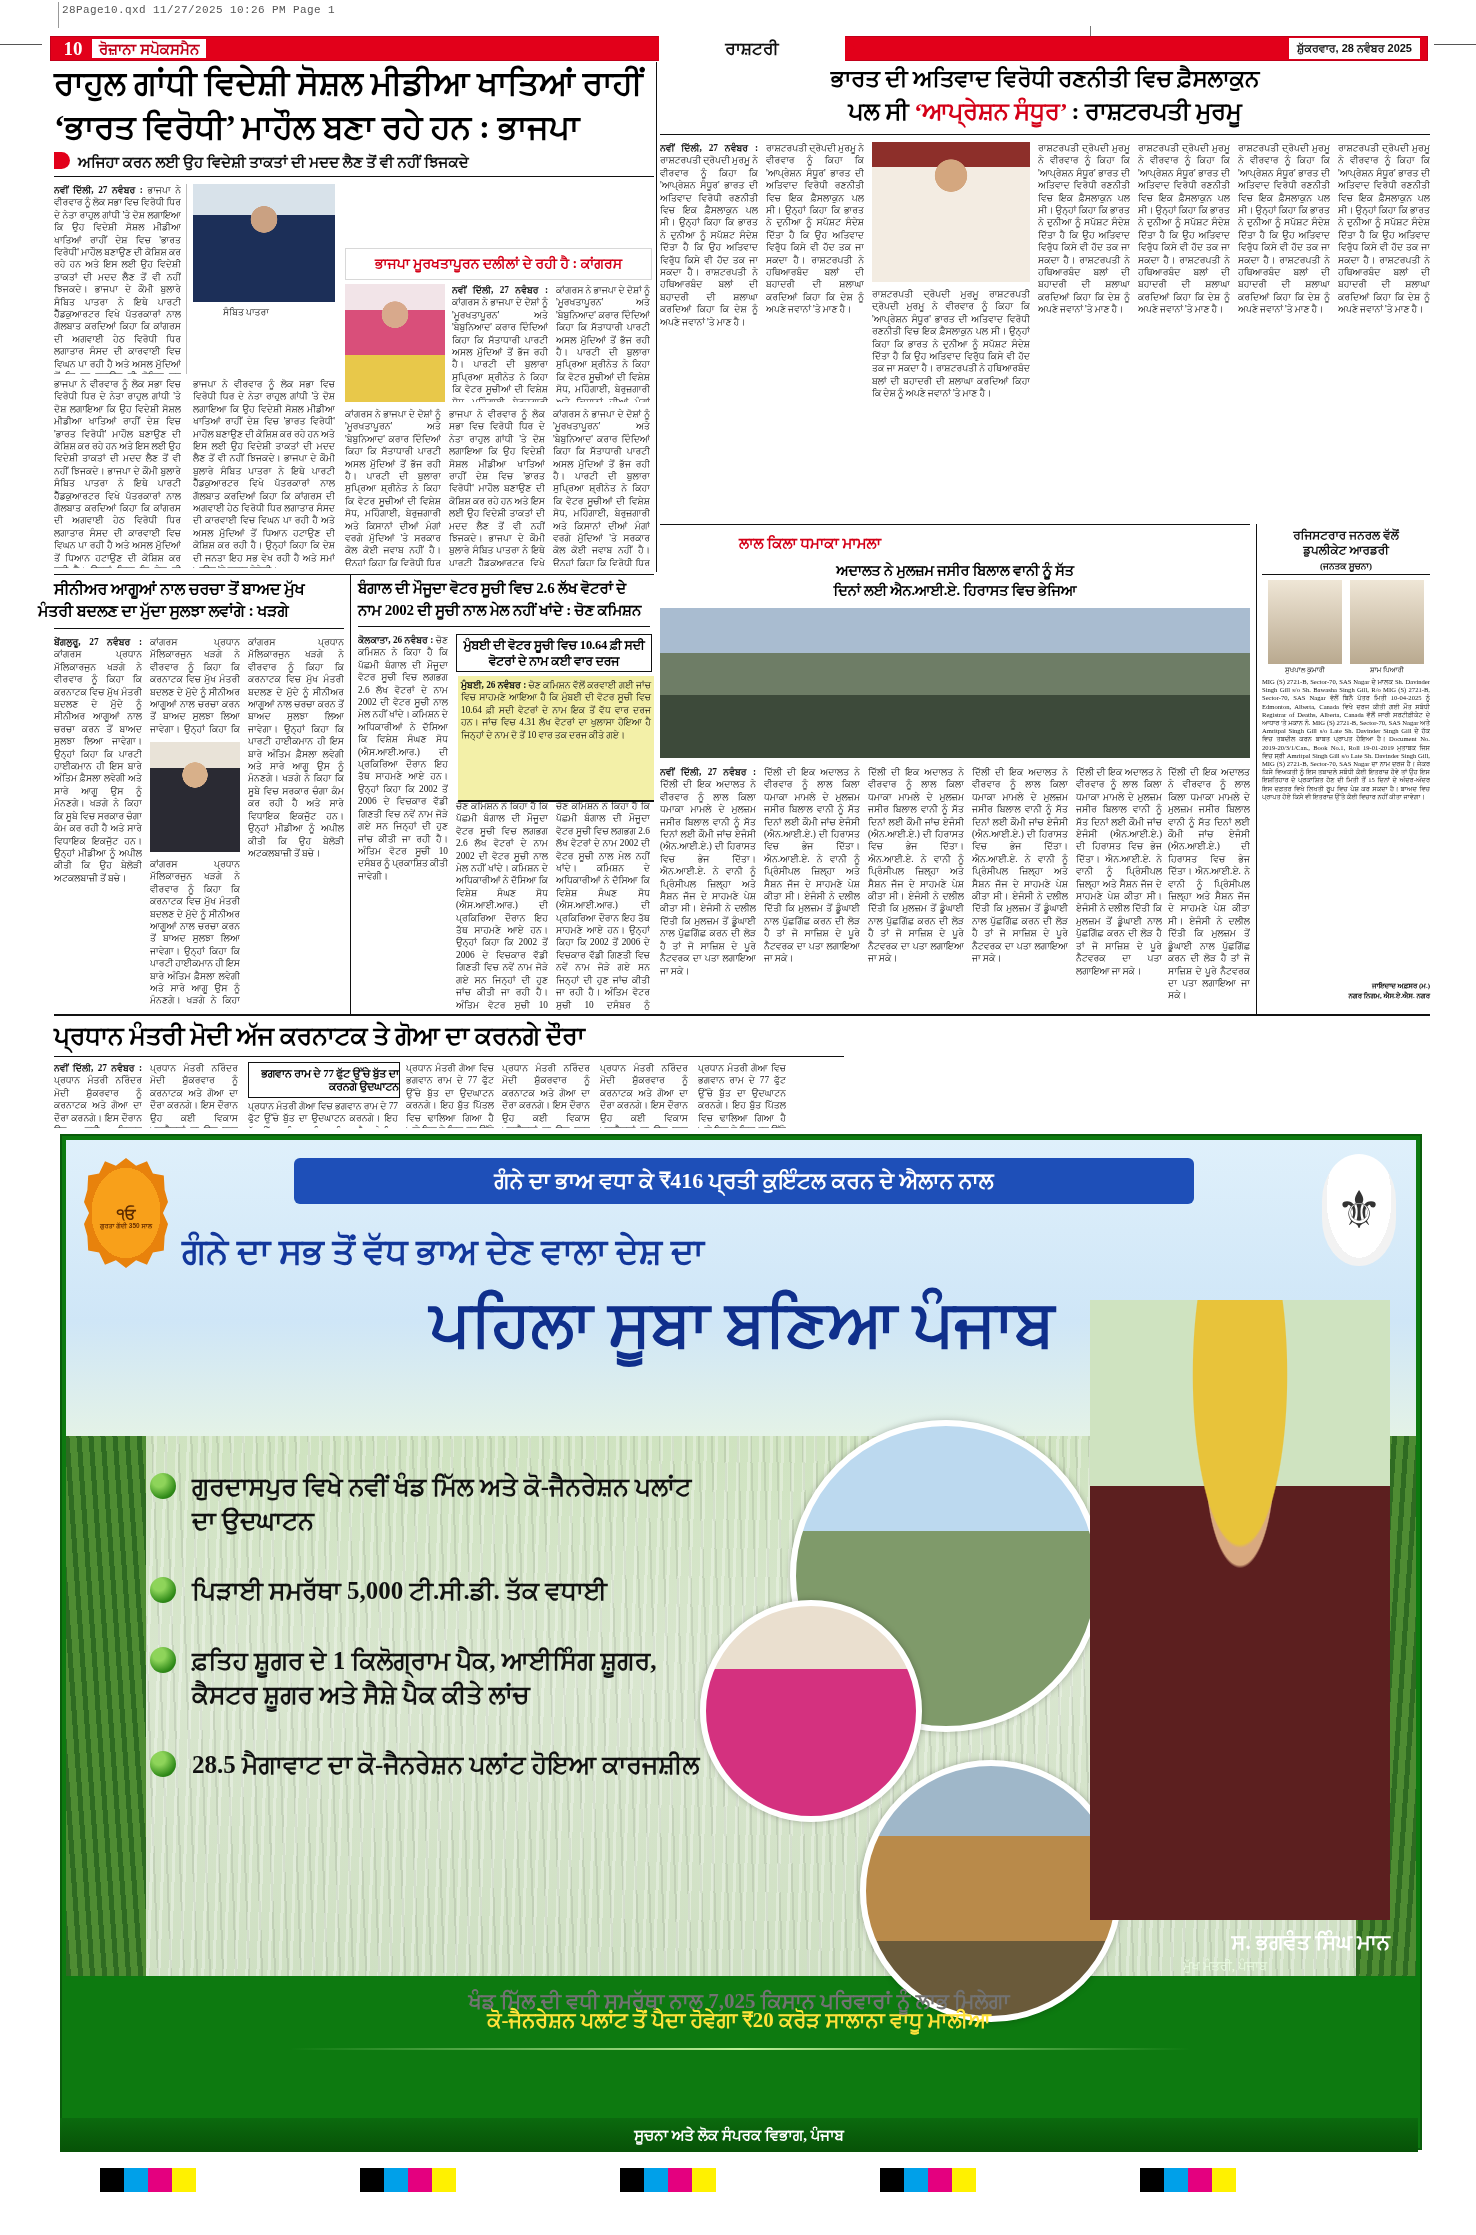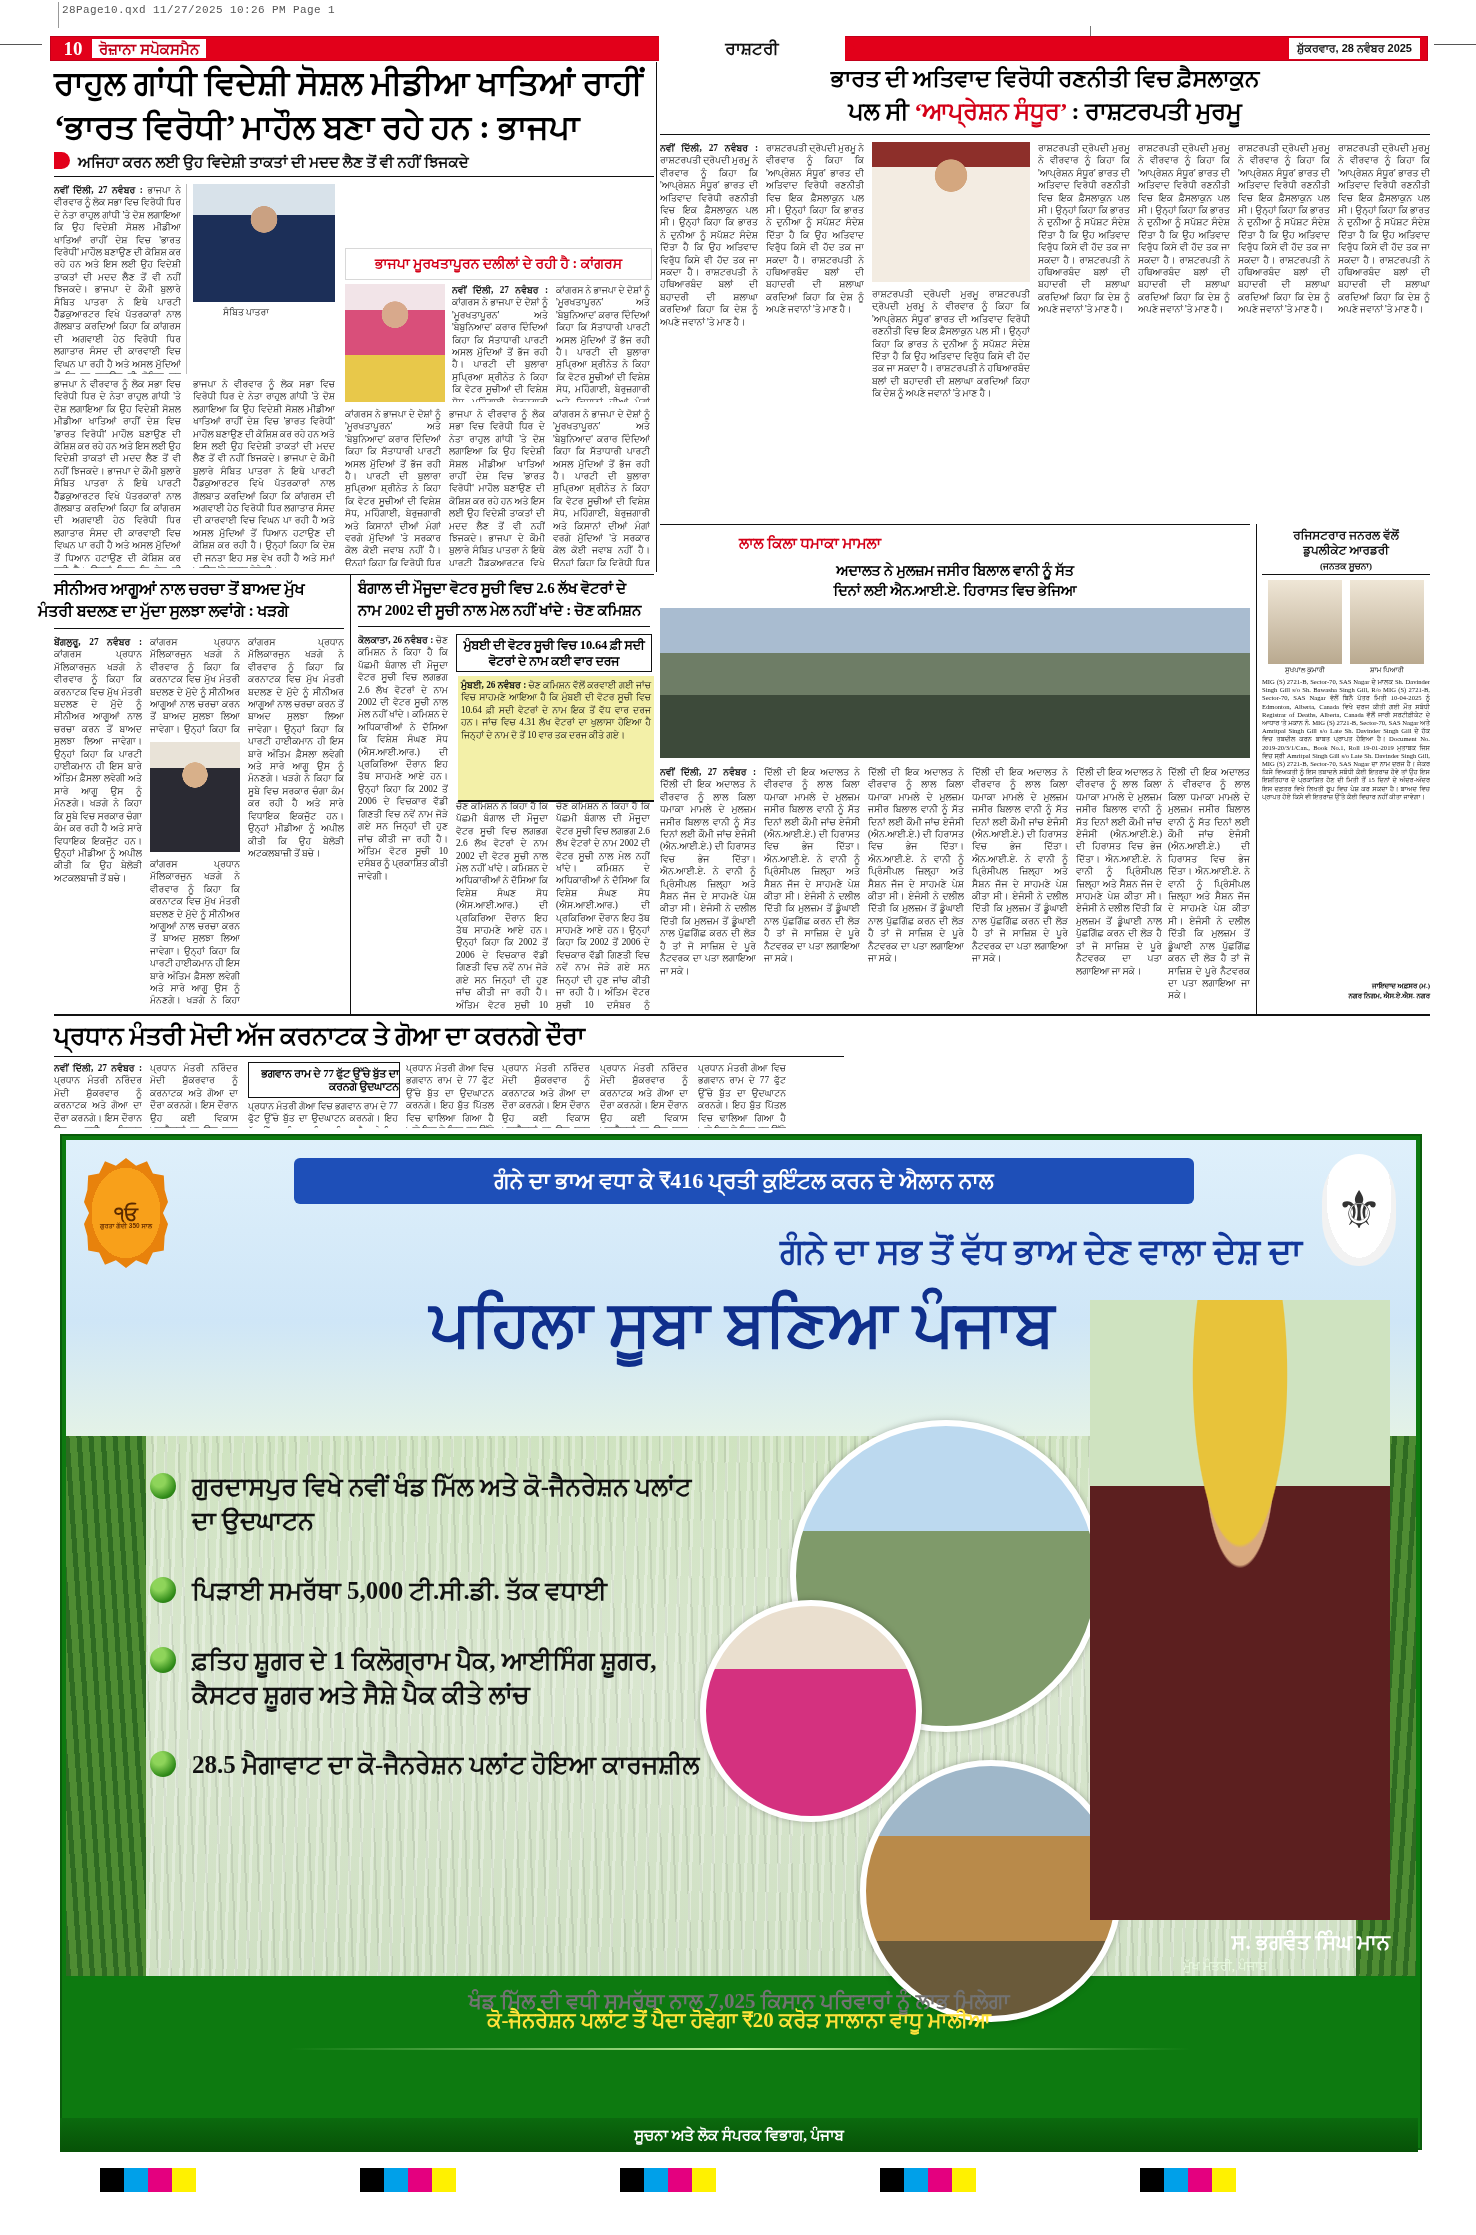--- a/index.html
+++ b/index.html
@@ -96,30 +96,30 @@
   .ad-right-cane{position:absolute;right:4px;top:300px;width:60px;bottom:172px;
             background:
               repeating-linear-gradient(94deg,#2f6b22 0 5px,#4f8c33 5px 12px),
               linear-gradient(#3f7a28,#2c5c1e);}
 
   .ad-topbar{position:absolute;left:232px;top:22px;width:900px;height:46px;background:#1e4fb8;
              border-radius:6px;display:flex;align-items:center;justify-content:center;}
   .ad-topbar span{color:#fff;font-weight:bold;font-size:22px;font-family:"Liberation Serif",serif;
                   white-space:nowrap;}
 
-  .ad-l2{position:absolute;left:120px;top:96px;width:1120px;text-align:right;color:#12379c;
+  .ad-l2{position:absolute;left:120px;top:96px;width:1120px;text-align:left;color:#12379c;
          font-weight:bold;font-size:35px;font-family:"Liberation Serif",serif;}
   .ad-l3{position:absolute;left:120px;top:152px;width:1120px;text-align:center;color:#0f2f8c;
          font-weight:bold;font-size:64px;line-height:72px;font-family:"Liberation Serif",serif;}
 
   .ad-seal{position:absolute;left:22px;top:22px;width:84px;height:110px;
            background:radial-gradient(ellipse at 50% 50%,#f8a01a 0 58%,#e8820c 58% 100%);
            clip-path:polygon(50% 0,62% 7%,75% 3%,82% 14%,95% 16%,96% 29%,100% 40%,94% 50%,100% 60%,96% 71%,95% 84%,82% 86%,75% 97%,62% 93%,50% 100%,38% 93%,25% 97%,18% 86%,5% 84%,4% 71%,0 60%,6% 50%,0 40%,4% 29%,5% 16%,18% 14%,25% 3%,38% 7%);
            display:flex;flex-direction:column;align-items:center;justify-content:center;}
-  .ad-seal .ik{color:#5a2a00;font-size:19px;font-weight:bold;line-height:16px;margin-top:9px;}
+  .ad-seal .ik{color:#5a2a00;font-size:15px;font-weight:bold;line-height:16px;margin-top:9px;}
   .ad-seal .sm{color:#6a3000;font-size:6.5px;text-align:center;line-height:8px;font-weight:bold;}
 
   .ad-emblem{position:absolute;right:24px;top:18px;width:74px;height:112px;
              background:radial-gradient(ellipse at 50% 40%,#ffffff 0 62%,#f2f2f2 62% 100%);
              border-radius:50%/42%;display:flex;align-items:center;justify-content:center;}
   .ad-emblem .glyph{font-size:52px;color:#333;line-height:52px;}
 
   .bullets{position:absolute;left:150px;top:1470px;width:560px;}
   .bullet{display:flex;align-items:flex-start;margin-bottom:36px;}
   .bullet .dot{flex:0 0 auto;width:26px;height:26px;border-radius:50%;margin-right:16px;margin-top:3px;

